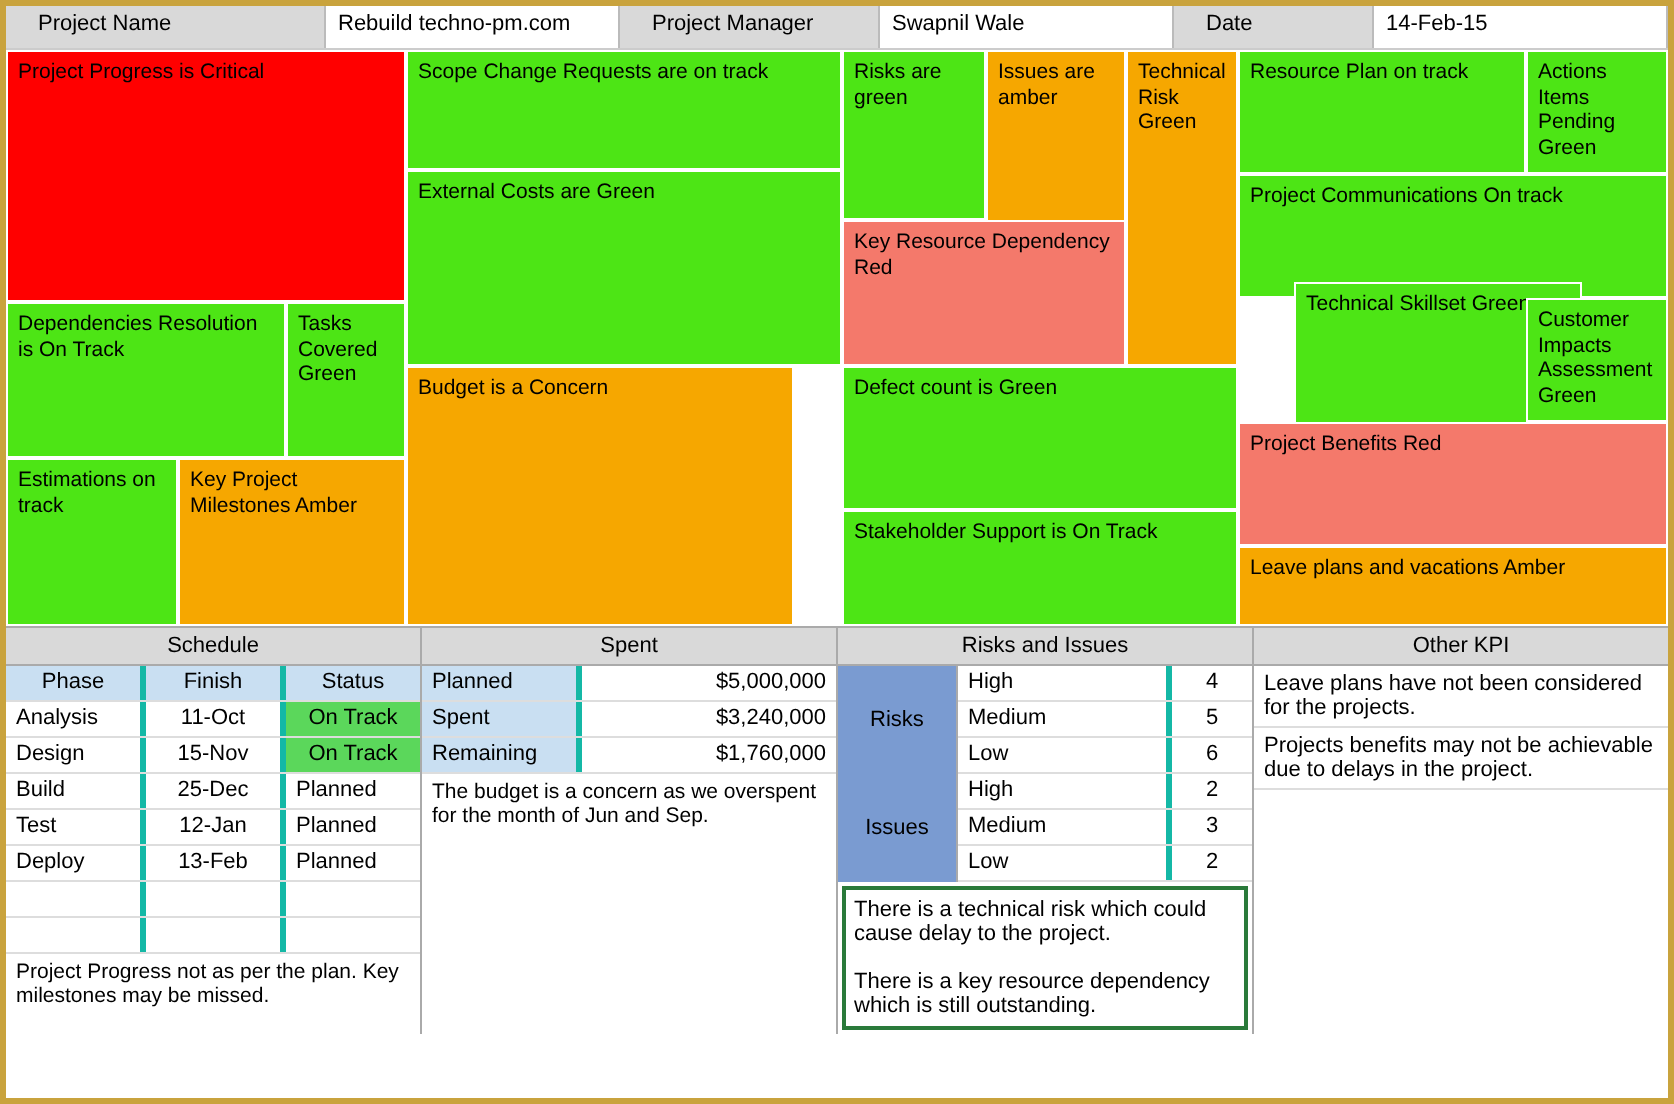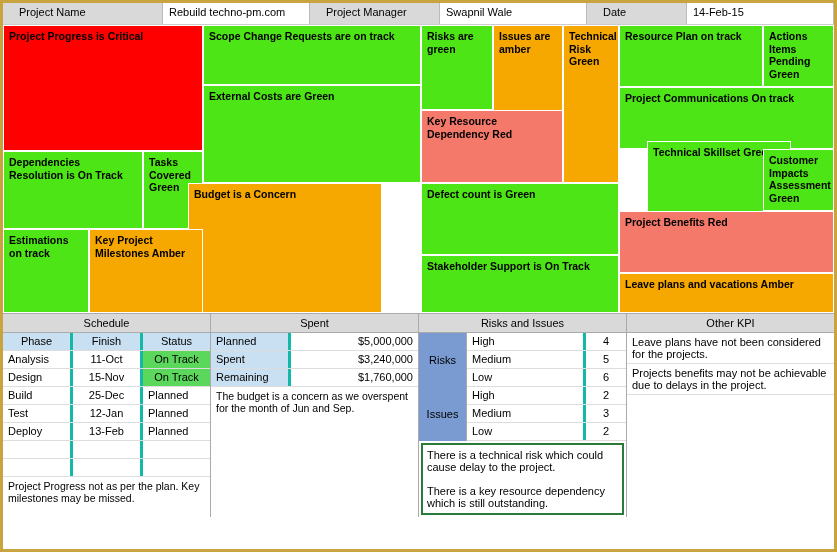--- a/index.html
+++ b/index.html
@@ -24,21 +24,20 @@
   .header-row .val { background: #fff; padding: 3px 6px; border-right: 1px solid #bbb; flex: 1; }
   .w-pn { width: 160px; }
   .w-pn-val { width: 210px; flex: none; }
   .w-pm { width: 130px; }
   .w-date { width: 100px; }
   .w-date-val { width: 80px; flex: none; }
   .tiles {
     position: relative;
     width: 100%;
     height: 288px;
-    font-weight: bold;
   }
   .tile {
     position: absolute;
     padding: 4px 5px;
     color: #000;
     font-size: 10.5px;
     line-height: 1.2;
     border: 1px solid #fff;
   }
   .red    { background: #ff0000; }
@@ -69,21 +68,21 @@
   .c3 { flex: 1; }
   .sched-head .cell { background: #c9dff2; text-align: center; }
   .status-ot { background: #5bd75b; text-align: center; }
   .bud-head .cell:first-child { background: #c9dff2; }
   .bud-val { flex: 1; text-align: right; }
   .risk-lbl {
     background: #7a9bd1;
     display: flex;
     align-items: center;
     justify-content: center;
-    width: 48px;
+    width: 60px;
     border-right: 1px solid #aaa;
   }
   .risk-rows { flex: 1; }
   .risk-rows .row { height: 18px; }
   .risk-type { flex: 1; }
   .risk-cnt { width: 40px; text-align: center; }
   .risk-note {
     border: 2px solid #2a7a3a;
     margin: 2px;
     padding: 4px;
@@ -113,21 +112,21 @@
     <div class="tile green" style="left:418px; top:0px;   width:72px; height:85px;">Risks are green</div>
     <div class="tile amber" style="left:490px; top:0px;   width:70px; height:158px;">Issues are amber</div>
     <div class="tile amber" style="left:560px; top:0px;   width:56px; height:158px;">Technical Risk Green</div>
     <div class="tile green" style="left:616px; top:0px;   width:144px;height:62px;">Resource Plan on track</div>
     <div class="tile green" style="left:760px; top:0px;   width:71px; height:62px;">Actions Items Pending Green</div>
     <div class="tile green" style="left:200px; top:60px;  width:218px;height:98px;">External Costs are Green</div>
     <div class="tile salmon" style="left:418px; top:85px;  width:72px; height:73px;white-space:normal;width:142px;left:418px;">Key Resource Dependency Red</div>
     <div class="tile green" style="left:616px; top:62px;  width:215px;height:62px;">Project Communications On track</div>
     <div class="tile green" style="left:0px;   top:126px; width:140px;height:78px;">Dependencies Resolution is On Track</div>
     <div class="tile green" style="left:140px; top:126px; width:60px; height:78px;">Tasks Covered Green</div>
-    <div class="tile amber" style="left:185px; top:158px; width:194px;height:130px;">Budget is a Concern</div>
+    <div class="tile amber" style="left:200px; top:158px; width:194px;height:130px;">Budget is a Concern</div>
     <div class="tile green" style="left:418px; top:158px; width:198px;height:72px;">Defect count is Green</div>
     <div class="tile green" style="left:616px; top:116px; width:144px;height:76px;margin-left:28px;">Technical Skillset Green</div>
     <div class="tile green" style="left:760px; top:124px; width:71px; height:62px;">Customer Impacts Assessment Green</div>
     <div class="tile green" style="left:0px;   top:204px; width:86px; height:84px;">Estimations on track</div>
     <div class="tile amber" style="left:86px;  top:204px; width:114px;height:84px;">Key Project Milestones Amber</div>
     <div class="tile green" style="left:418px; top:230px; width:198px;height:58px;">Stakeholder Support is On Track</div>
     <div class="tile salmon" style="left:616px; top:186px; width:215px;height:62px;">Project Benefits Red</div>
     <div class="tile amber" style="left:616px; top:248px; width:215px;height:40px;">Leave plans and vacations Amber</div>
   </div>
 

